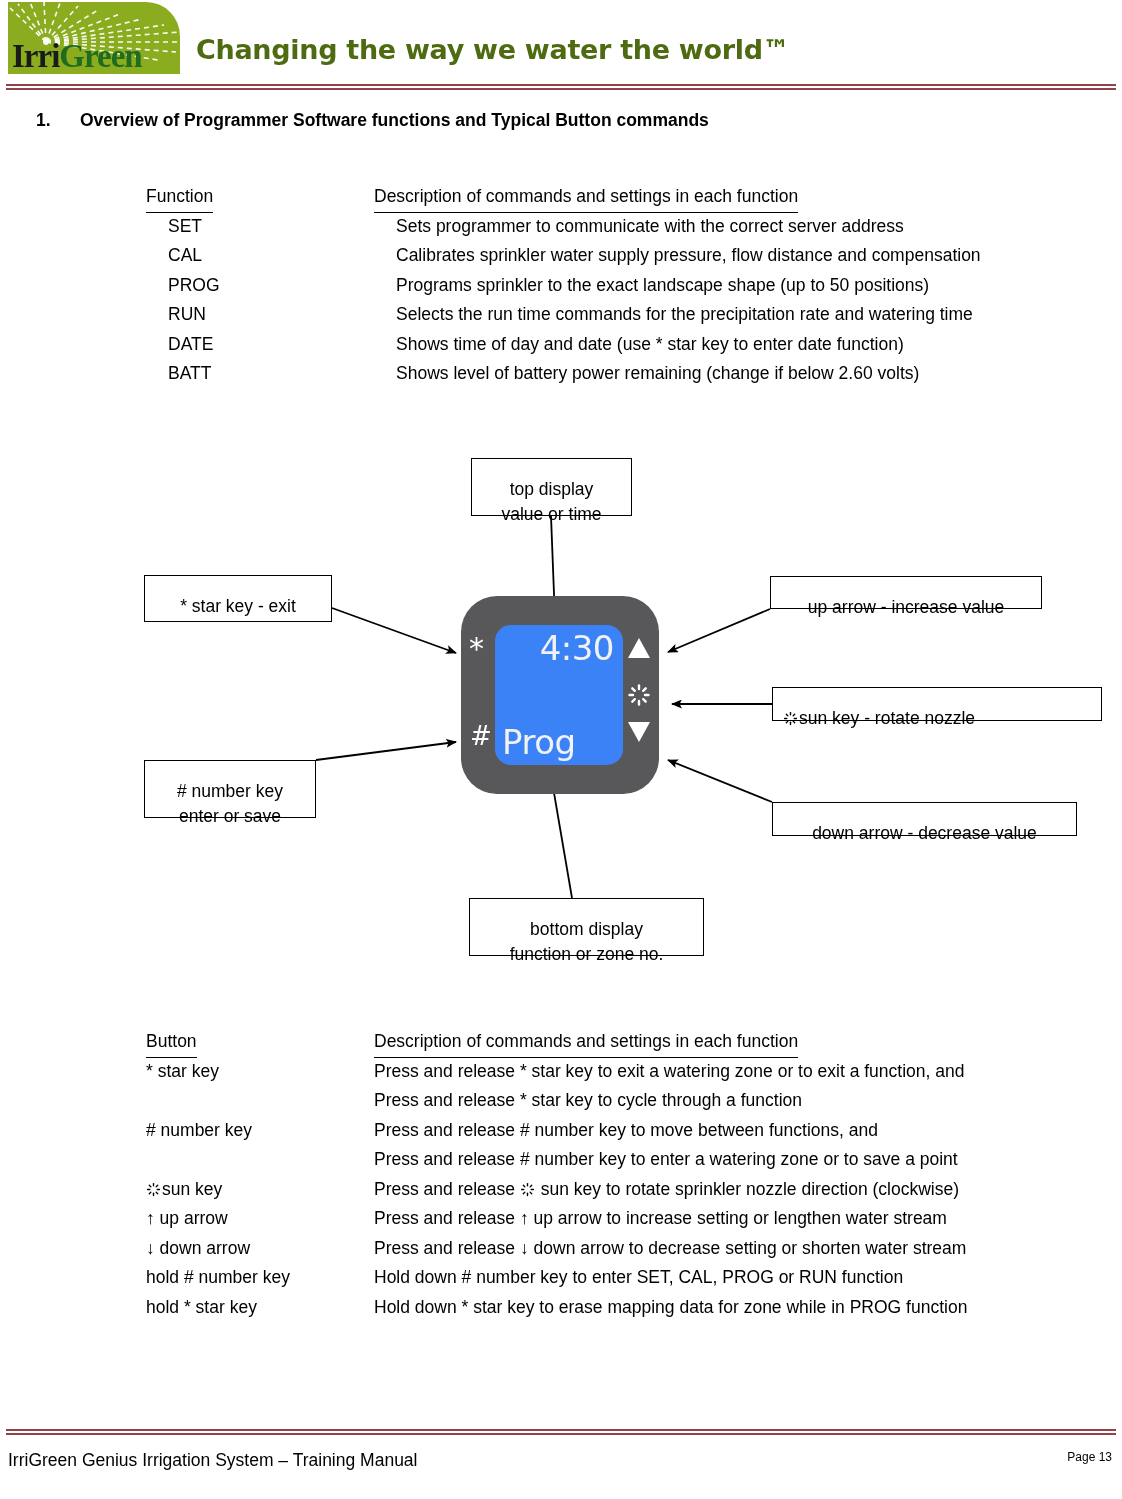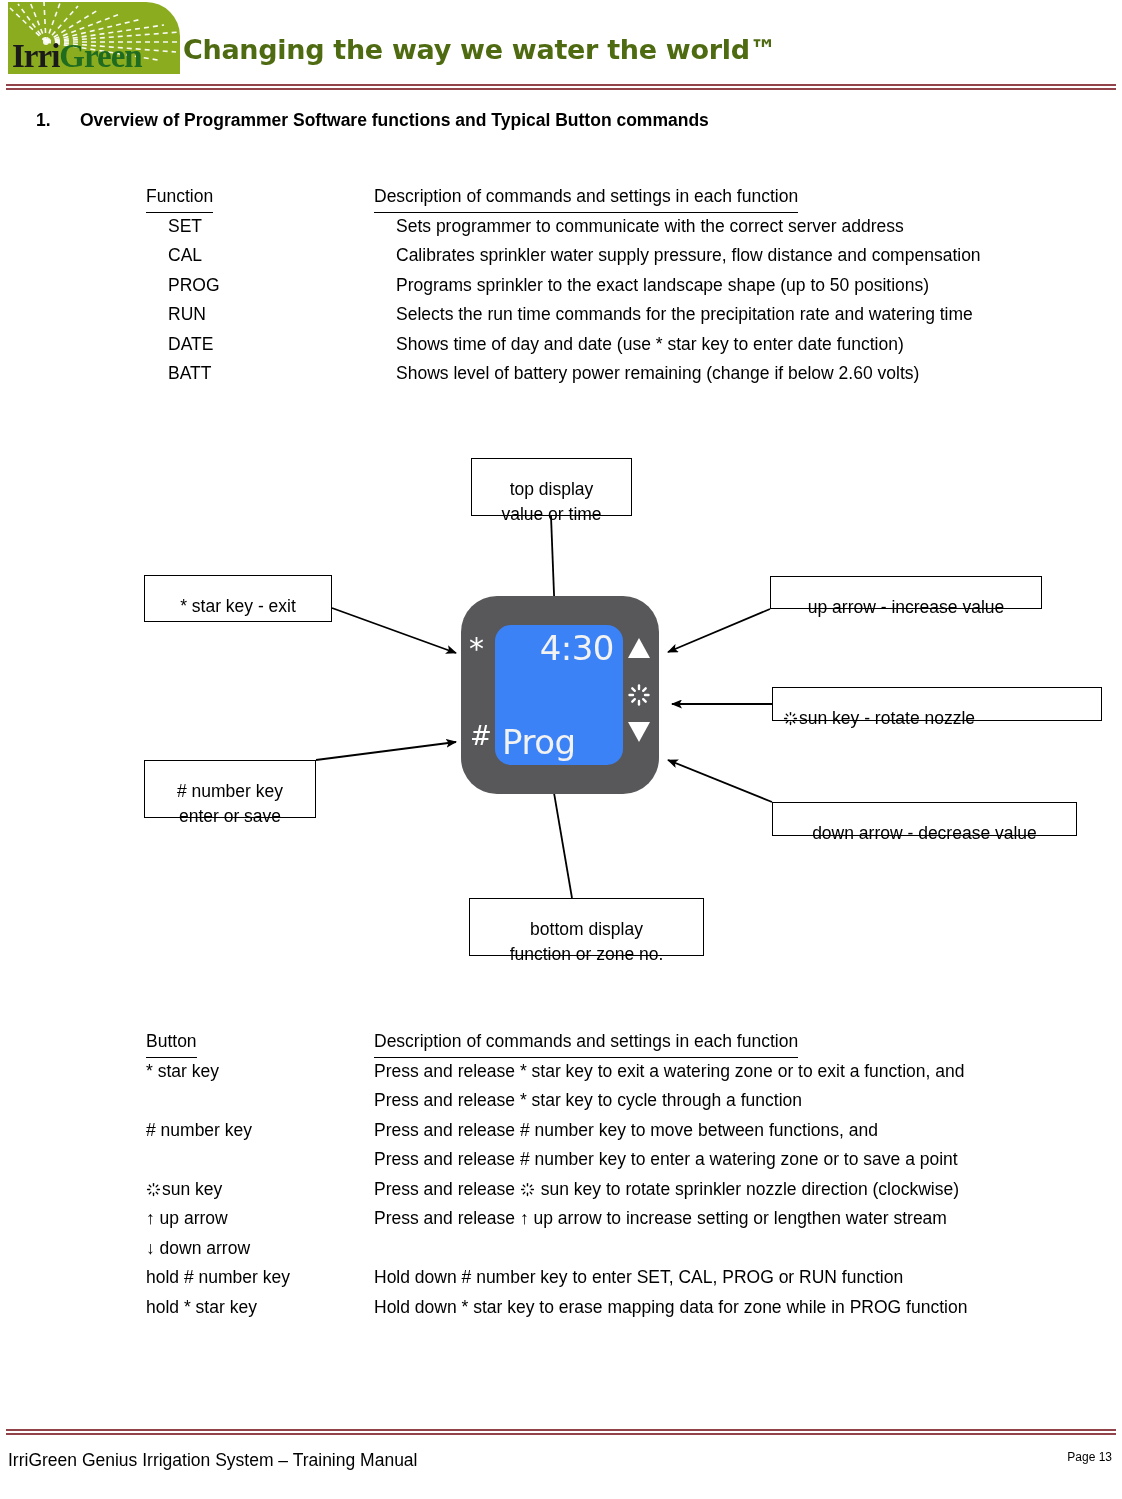--- a/index.html
+++ b/index.html
@@ -42,21 +42,21 @@
     font-weight: bold;
     font-size: 33px;
     letter-spacing: -1px;
     line-height: 1;
     white-space: nowrap;
   }
   #logo-irri { color: #1a1a1a; }
   #logo-green { color: #1f6b1f; }
   #tagline {
     position: absolute;
-    left: 183px; top: 34px;
+    left: 196px; top: 34px;
     font-family: "DejaVu Sans", sans-serif;
     font-weight: bold;
     font-size: 27px;
     color: #4f6b12;
     letter-spacing: -0.3px;
     white-space: nowrap;
     text-align: right;
   }
   .rule-double {
     position: absolute;
@@ -456,20 +456,21 @@
             </g>
           </svg></span><span> sun key to rotate sprinkler nozzle direction (clockwise)</span></div>
   </div>
 
   <div class="row">
     <div class="col-a">↑ up arrow</div>
     <div class="col-b">Press and release ↑ up arrow to increase setting or lengthen water stream</div>
   </div>
   <div class="row">
     <div class="col-a">↓ down arrow</div>
+    <div class="col-b">Press and release ↓ down arrow to decrease setting or shorten water stream</div>
   </div>
   <div class="row">
     <div class="col-a">hold # number key</div>
     <div class="col-b">Hold down # number key to enter SET, CAL, PROG or RUN function</div>
   </div>
   <div class="row">
     <div class="col-a">hold * star key</div>
     <div class="col-b">Hold down * star key to erase mapping data for zone while in PROG function</div>
   </div>
 </div>

